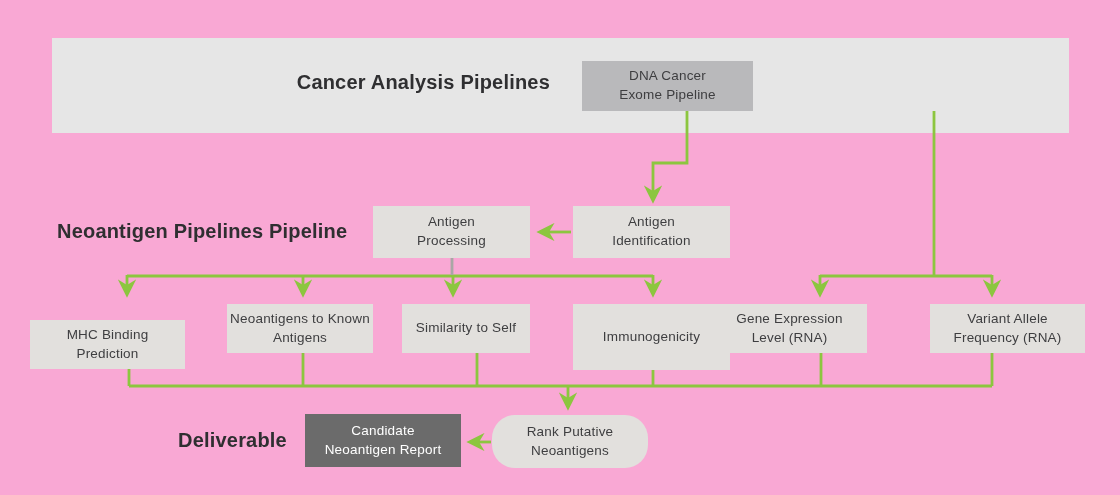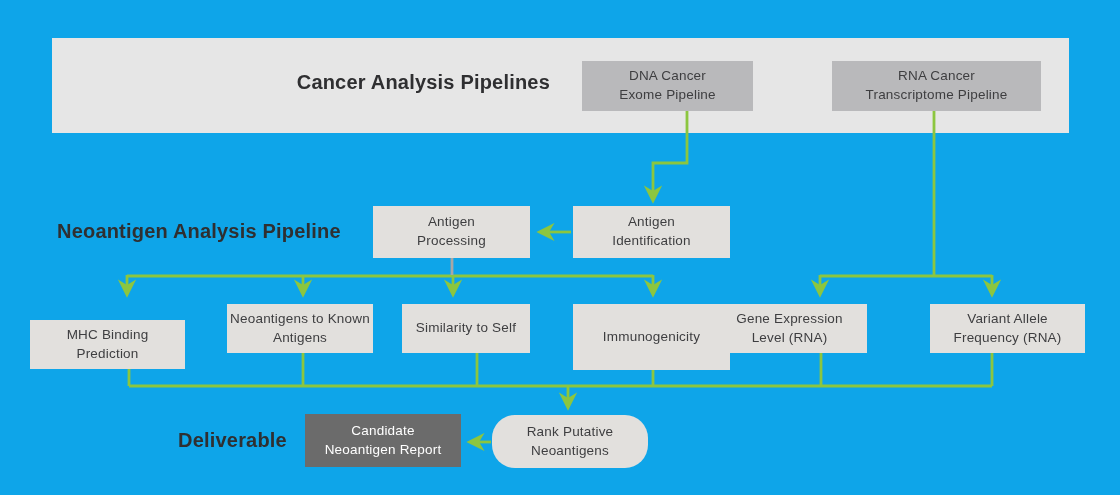--- a/index.html
+++ b/index.html
@@ -5,21 +5,21 @@
   html, body {
     margin: 0;
     padding: 0;
     background: #ffffff;
     font-family: "Liberation Sans", "DejaVu Sans", sans-serif;
   }
   .canvas {
     position: relative;
     width: 1120px;
     height: 495px;
-    background: #0ea5e9;
+    background: #f9a8d4;
     overflow: hidden;
   }
   .band {
     position: absolute;
     left: 52px; top: 38px;
     width: 1017px; height: 95px;
     background: #e6e6e6;
   }
   .edges {
     position: absolute;
@@ -105,29 +105,27 @@
       </g>
     </g>
 
     <g stroke="#a9a7a5" stroke-width="2.8" fill="none">
       <path d="M452,258 V275"></path>
     </g>
   </svg>
 
   <div class="heading" style="left:250px; top:71px; width:300px; text-align:right;">Cancer Analysis Pipelines</div>
 
-  <div class="heading" style="left:57px; top:220px;">Neoantigen Analysis Pipeline</div>
+  <div class="heading" style="left:57px; top:220px;">Neoantigen Pipelines Pipeline</div>
 
   <div class="heading" style="left:178px; top:429px;">Deliverable</div>
 
   <div class="node pipeline" style="left:582px; top:61px; width:171px; height:50px;">DNA Cancer
 Exome Pipeline</div>
 
-  <div class="node pipeline" style="left:832px; top:61px; width:209px; height:50px;">RNA Cancer
-Transcriptome Pipeline</div>
 
   <div class="node step" style="left:373px; top:206px; width:157px; height:52px;">Antigen
 Processing</div>
 
   <div class="node step" style="left:573px; top:206px; width:157px; height:52px;">Antigen
 Identification</div>
 
   <div class="node step" style="left:30px; top:304px; width:155px; height:49px;margin-top:16px;">MHC Binding
 Prediction</div>
 

